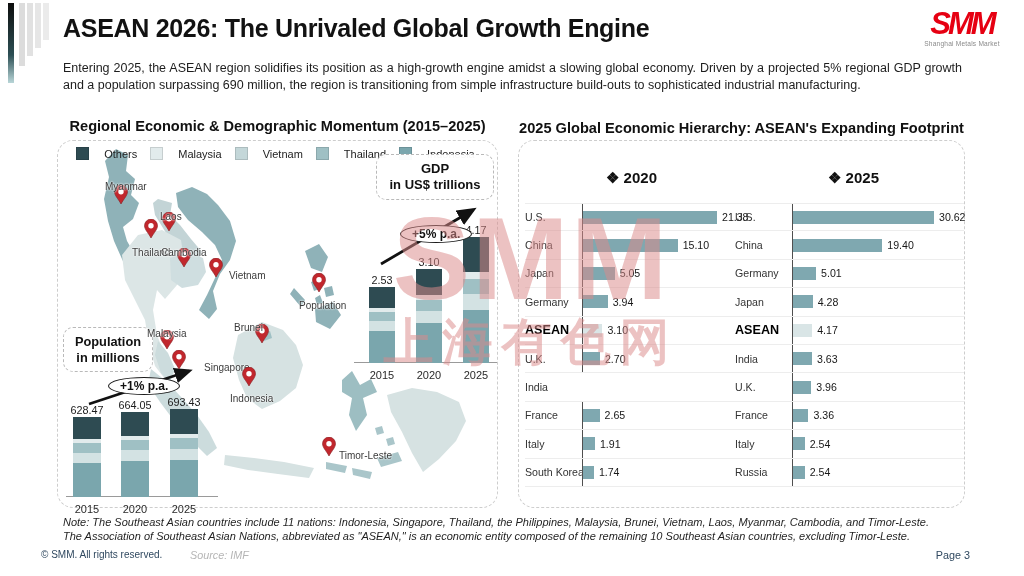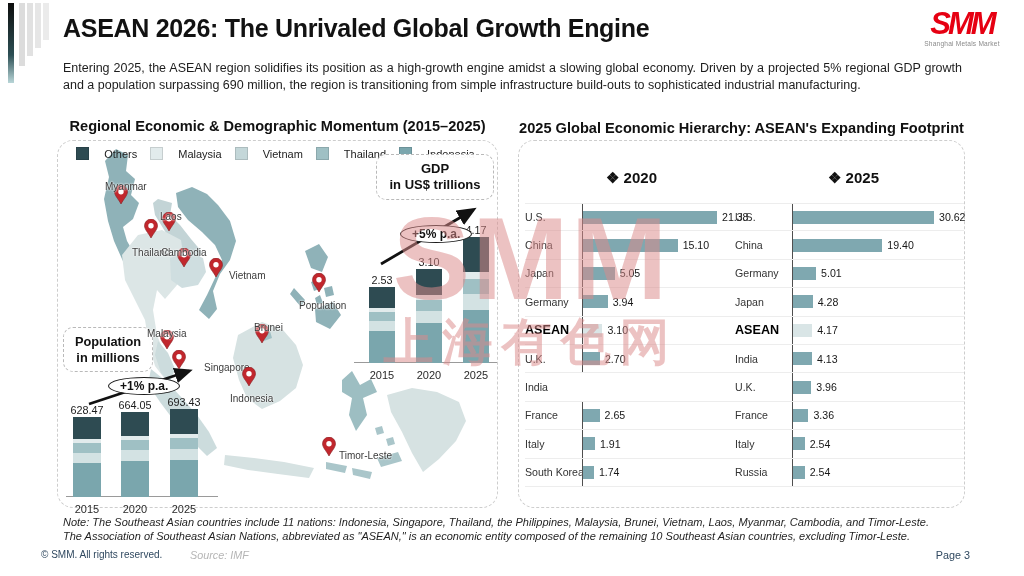--- a/index.html
+++ b/index.html
@@ -284,21 +284,21 @@
         <span class="pin-label" style="left: 89px; top: 187px;">Malaysia</span>
         <div class="pin" style="left: 113px; top: 209px;"><svg width="16" height="20" viewBox="0 0 16 20">
             <path d="M8 19 C5 13.5 1.5 10.6 1.5 6.6 A6.5 6.5 0 1 1 14.5 6.6 C14.5 10.6 11 13.5 8 19 Z" fill="#c1272d" stroke="#871c20" stroke-width="0.6"></path>
             <circle cx="8" cy="6.7" r="2.7" fill="#fff"></circle>
           </svg></div>
         <span class="pin-label" style="left: 146px; top: 221px;">Singapore</span>
         <div class="pin" style="left: 196px; top: 183px;"><svg width="16" height="20" viewBox="0 0 16 20">
             <path d="M8 19 C5 13.5 1.5 10.6 1.5 6.6 A6.5 6.5 0 1 1 14.5 6.6 C14.5 10.6 11 13.5 8 19 Z" fill="#c1272d" stroke="#871c20" stroke-width="0.6"></path>
             <circle cx="8" cy="6.7" r="2.7" fill="#fff"></circle>
           </svg></div>
-        <span class="pin-label" style="left: 196px; top: 181px;">Brunei</span>
+        <span class="pin-label" style="left: 176px; top: 181px;">Brunei</span>
         <div class="pin" style="left: 183px; top: 226px;"><svg width="16" height="20" viewBox="0 0 16 20">
             <path d="M8 19 C5 13.5 1.5 10.6 1.5 6.6 A6.5 6.5 0 1 1 14.5 6.6 C14.5 10.6 11 13.5 8 19 Z" fill="#c1272d" stroke="#871c20" stroke-width="0.6"></path>
             <circle cx="8" cy="6.7" r="2.7" fill="#fff"></circle>
           </svg></div>
         <span class="pin-label" style="left: 172px; top: 252px;">Indonesia</span>
         <div class="pin" style="left: 263px; top: 296px;"><svg width="16" height="20" viewBox="0 0 16 20">
             <path d="M8 19 C5 13.5 1.5 10.6 1.5 6.6 A6.5 6.5 0 1 1 14.5 6.6 C14.5 10.6 11 13.5 8 19 Z" fill="#c1272d" stroke="#871c20" stroke-width="0.6"></path>
             <circle cx="8" cy="6.7" r="2.7" fill="#fff"></circle>
           </svg></div>
         <span class="pin-label" style="left: 281px; top: 309px;">Timor-Leste</span>
@@ -409,21 +409,21 @@
           <span class="rlabel">ASEAN</span>
           <div class="rtrack">
             <div class="rbar" style="width: 19.2022px; background: rgb(217, 229, 230);"></div>
             <span class="rval">4.17</span>
           </div>
         </div>
         <div class="hrow">
           <span class="rlabel">India</span>
           <div class="rtrack">
             <div class="rbar" style="width: 19.018px; background: rgb(127, 168, 176);"></div>
-            <span class="rval">4.13</span>
+            <span class="rval">3.63</span>
           </div>
         </div>
         <div class="hrow">
           <span class="rlabel">U.K.</span>
           <div class="rtrack">
             <div class="rbar" style="width: 18.2351px; background: rgb(127, 168, 176);"></div>
             <span class="rval">3.96</span>
           </div>
         </div>
         <div class="hrow">

